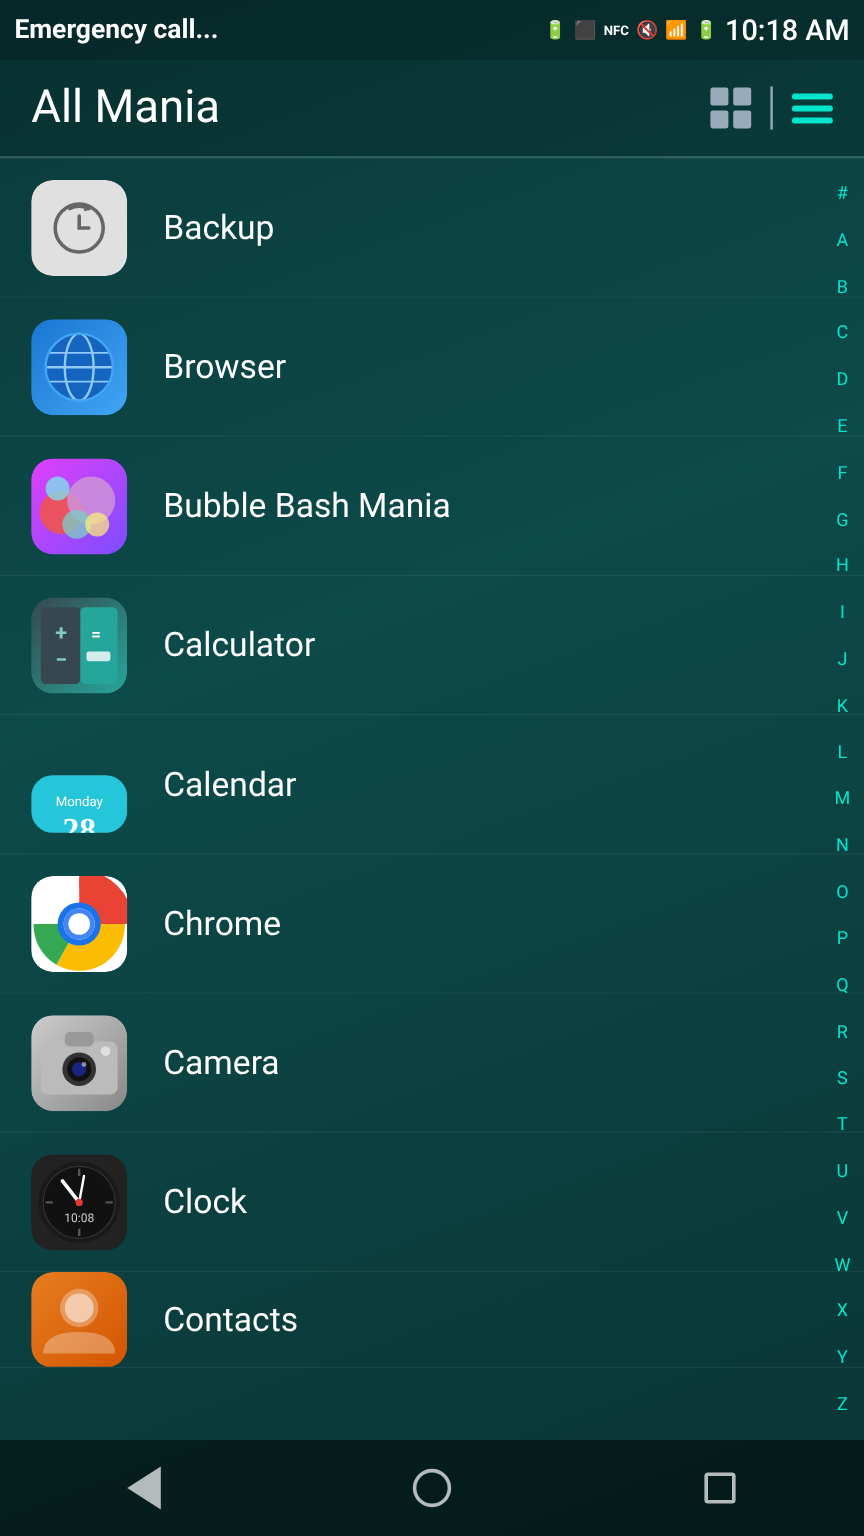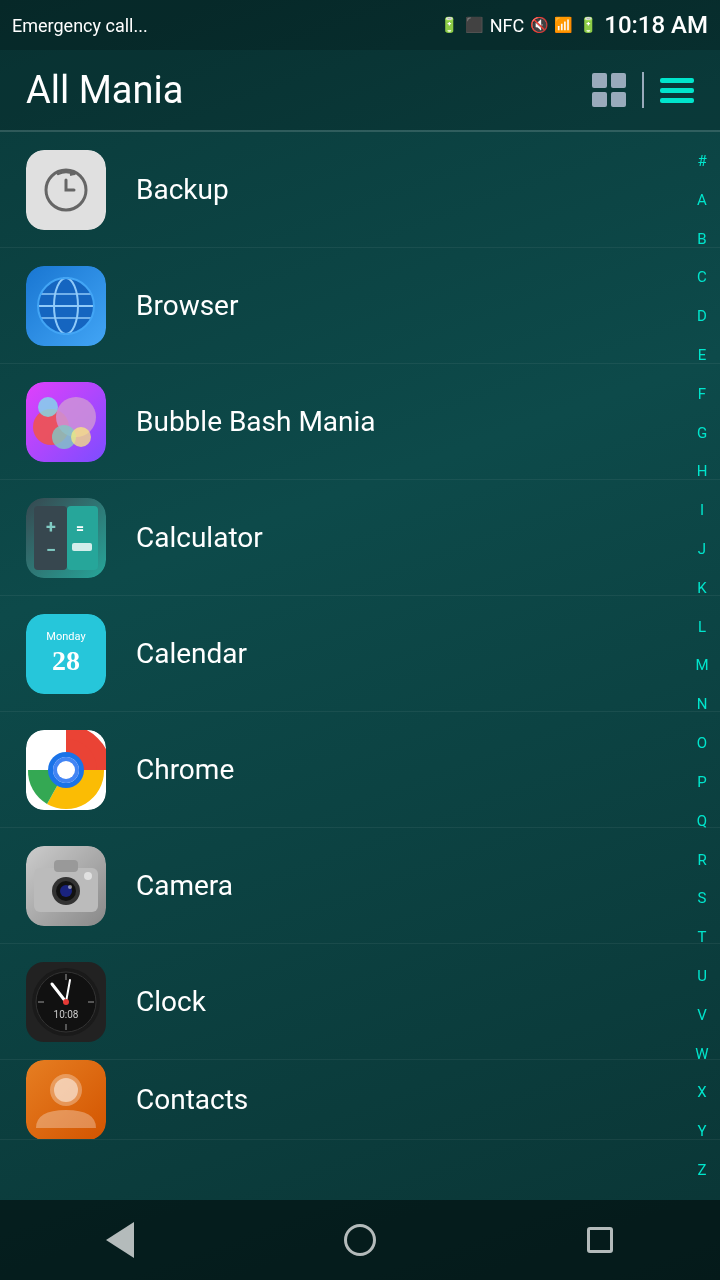--- a/index.html
+++ b/index.html
@@ -18,22 +18,22 @@
     
     .status-bar {
       height: 50px;
       background: rgba(0,0,0,0.3);
       display: flex;
       align-items: center;
       justify-content: space-between;
       padding: 0 12px;
     }
     .status-left {
-      font-size: 18px;
-      font-weight: 400;
+      font-size: 22px;
+      font-weight: 700;
       color: #fff;
     }
     .status-right {
       display: flex;
       align-items: center;
       gap: 6px;
       font-size: 16px;
       color: #fff;
     }
     .status-icon {
@@ -198,20 +198,21 @@
 
     .icon-calendar {
       background: #26c6da;
       width: 100%;
       height: 100%;
       display: flex;
       flex-direction: column;
       align-items: center;
       justify-content: center;
       border-radius: 18px;
+      margin-top: 32px;
     }
     .icon-calendar .cal-day { font-size: 11px; color: #fff; margin-bottom: 2px; }
     .icon-calendar .cal-num { font-size: 28px; font-weight: bold; color: #fff; font-family: Liberation Serif, serif; }
 
     .icon-camera {
       background: linear-gradient(135deg, #ccc, #888);
       width: 100%;
       height: 100%;
       display: flex;
       align-items: center;
@@ -295,21 +296,21 @@
     }
   </style>
 </head>
 <body>
 
 <div class="status-bar">
   <span class="status-left">Emergency call...</span>
   <div class="status-right">
     <span class="status-icon">🔋</span>
     <span class="status-icon">⬛</span>
-    <span class="status-icon" style="font-size:18px;font-weight:normal">NFC</span>
+    <span class="status-icon" style="font-size:11px;font-weight:bold">NFC</span>
     <span class="status-icon">🔇</span>
     <span class="status-icon">📶</span>
     <span class="status-icon">🔋</span>
     <span class="status-time">10:18 AM</span>
   </div>
 </div>
 
 <div class="header">
   <span class="header-title">All Mania</span>
   <div class="header-icons">

